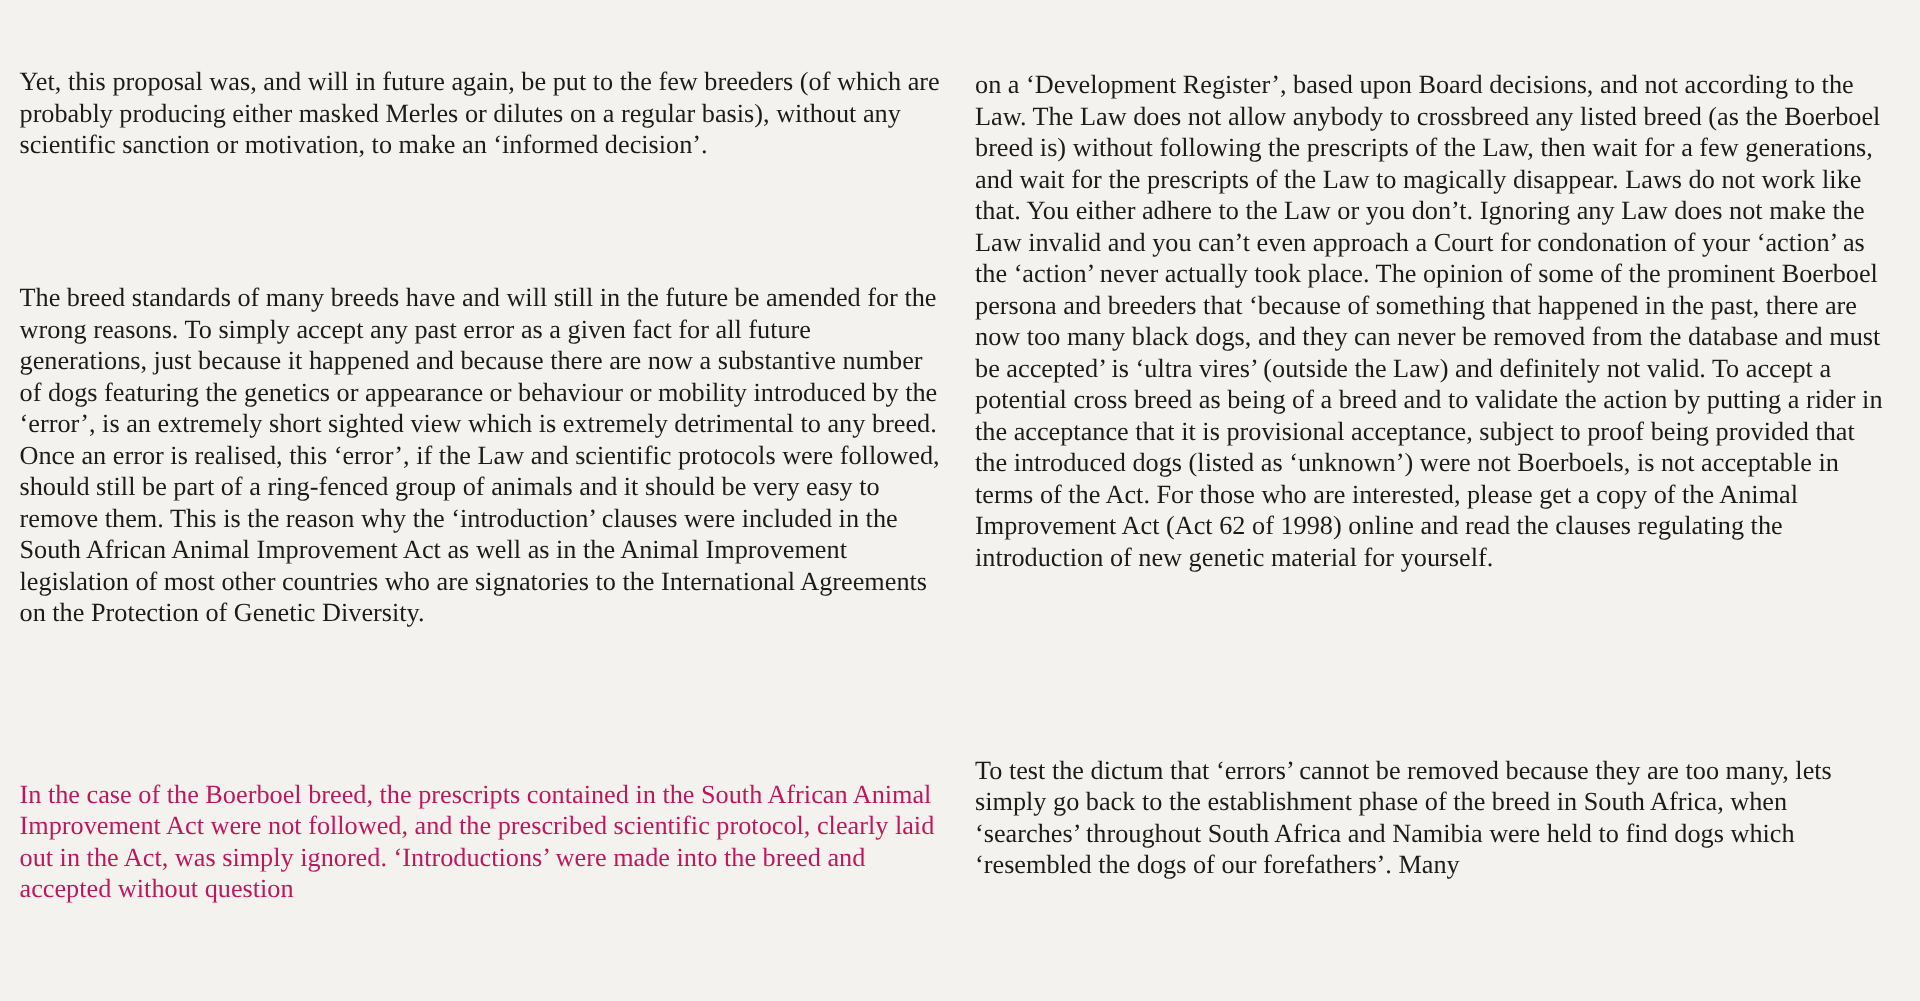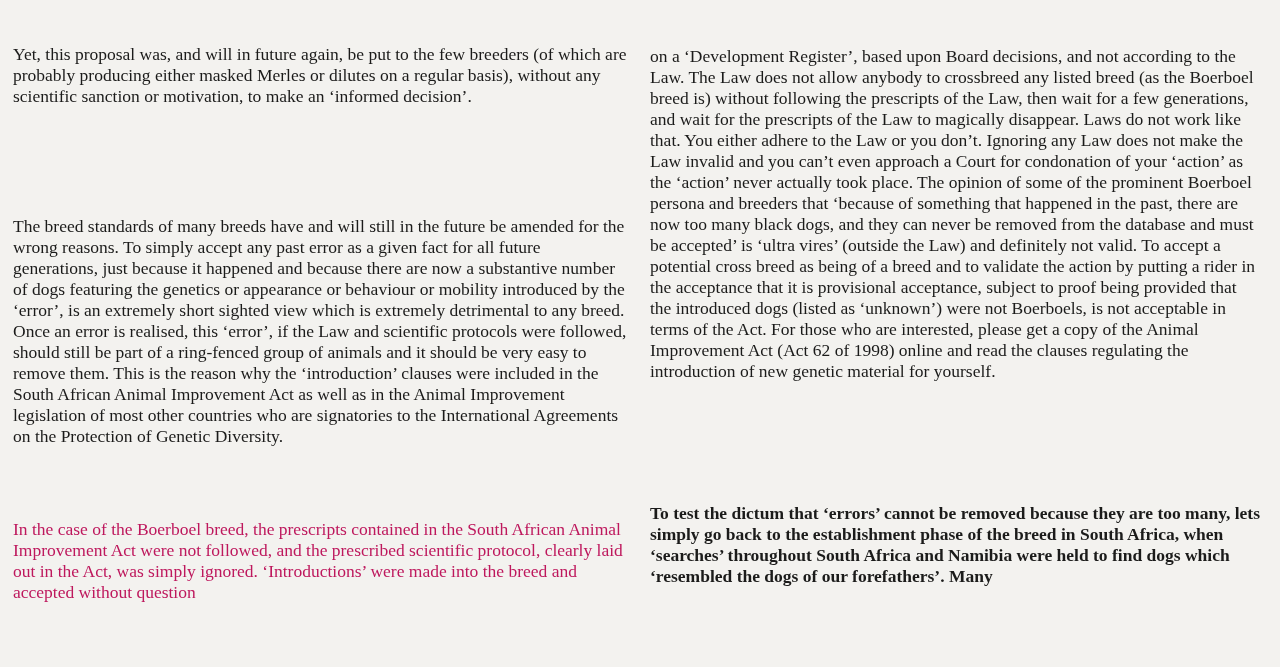--- a/index.html
+++ b/index.html
@@ -30,31 +30,31 @@
     left: 0;
     right: 0;
     margin: 0;
     font-size: 17.5px;
     line-height: 21px;
     letter-spacing: 0px;
     color: #1b1b1a;
     text-align: left;
   }
   .p-l1 { top: 44px; }
-  .p-l2 { top: 188px; margin-top: 28px; }
+  .p-l2 { top: 188px; }
   .p-l3 { top: 519px; }
   .p-r1 { top: 46px; font-family: Liberation Serif, serif; }
   .p-r2 { top: 503px; }
 </style>
 </head>
 <body style="background: rgb(243, 242, 239);">
 
 <div class="page">
   <div class="column column-left">
     <p class="para p-l1" style="color: rgb(27, 27, 26);">Yet, this proposal was, and will in future again, be put to the few breeders (of which are probably producing either masked Merles or dilutes on a regular basis), without any scientific sanction or motivation, to make an ‘informed decision’.</p>
     <p class="para p-l2" style="color: rgb(27, 27, 26);">The breed standards of many breeds have and will still in the future be amended for the wrong reasons. To simply accept any past error as a given fact for all future generations, just because it happened and because there are now a substantive number of dogs featuring the genetics or appearance or behaviour or mobility introduced by the ‘error’, is an extremely short sighted view which is extremely detrimental to any breed. Once an error is realised, this ‘error’, if the Law and scientific protocols were followed, should still be part of a ring-fenced group of animals and it should be very easy to remove them. This is the reason why the ‘introduction’ clauses were included in the South African Animal Improvement Act as well as in the Animal Improvement legislation of most other countries who are signatories to the International Agreements on the Protection of Genetic Diversity.</p>
     <p class="para p-l3" style="color: #be185d;">In the case of the Boerboel breed, the prescripts contained in the South African Animal Improvement Act were not followed, and the prescribed scientific protocol, clearly laid out in the Act, was simply ignored. ‘Introductions’ were made into the breed and accepted without question</p>
   </div>
   <div class="column column-right">
     <p class="para p-r1" style="color: rgb(27, 27, 26);">on a ‘Development Register’, based upon Board decisions, and not according to the Law. The Law does not allow anybody to crossbreed any listed breed (as the Boerboel breed is) without following the prescripts of the Law, then wait for a few generations, and wait for the prescripts of the Law to magically disappear. Laws do not work like that. You either adhere to the Law or you don’t. Ignoring any Law does not make the Law invalid and you can’t even approach a Court for condonation of your ‘action’ as the ‘action’ never actually took place. The opinion of some of the prominent Boerboel persona and breeders that ‘because of something that happened in the past, there are now too many black dogs, and they can never be removed from the database and must be accepted’ is ‘ultra vires’ (outside the Law) and definitely not valid. To accept a potential cross breed as being of a breed and to validate the action by putting a rider in the acceptance that it is provisional acceptance, subject to proof being provided that the introduced dogs (listed as ‘unknown’) were not Boerboels, is not acceptable in terms of the Act. For those who are interested, please get a copy of the Animal Improvement Act (Act 62 of 1998) online and read the clauses regulating the introduction of new genetic material for yourself.</p>
-    <p class="para p-r2" style="color: rgb(27, 27, 26); font-weight: bold;">To test the dictum that ‘errors’ cannot be removed because they are too many, lets simply go back to the establishment phase of the breed in South Africa, when ‘searches’ throughout South Africa and Namibia were held to find dogs which ‘resembled the dogs of our forefathers’. Many</p>
+    <p class="para p-r2" style="color: rgb(27, 27, 26);">To test the dictum that ‘errors’ cannot be removed because they are too many, lets simply go back to the establishment phase of the breed in South Africa, when ‘searches’ throughout South Africa and Namibia were held to find dogs which ‘resembled the dogs of our forefathers’. Many</p>
   </div>
 </div>
 
 </body></html>

